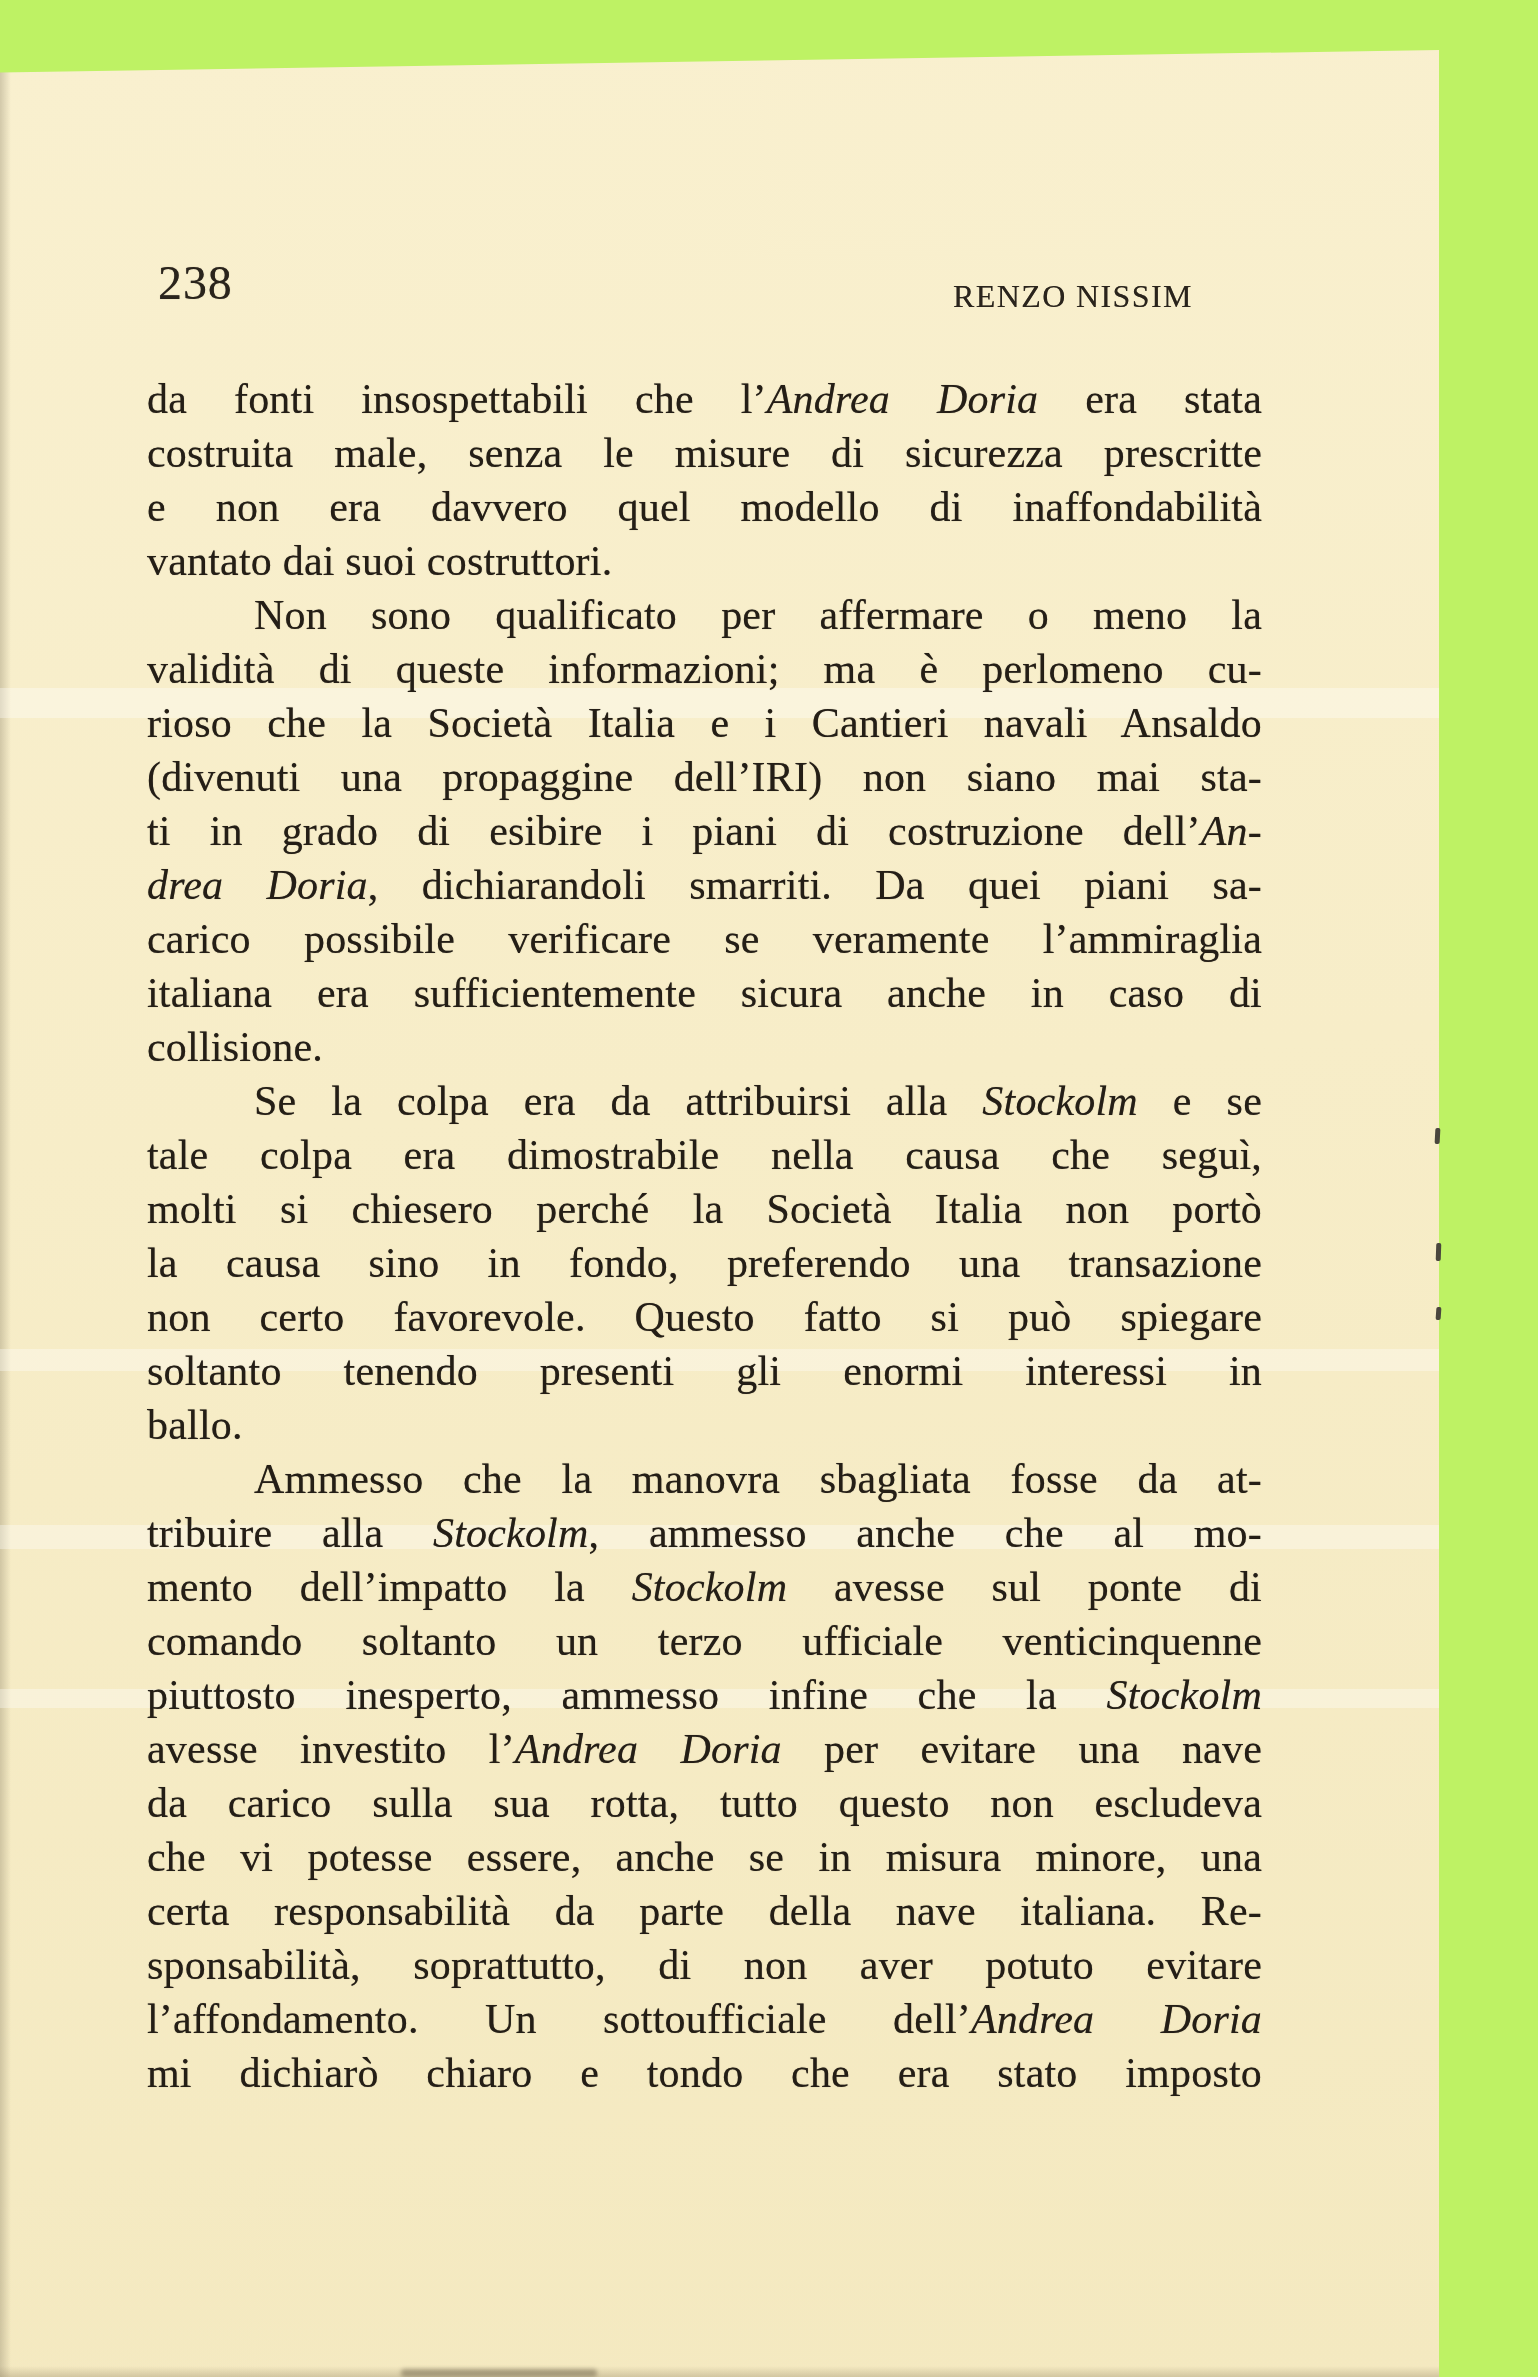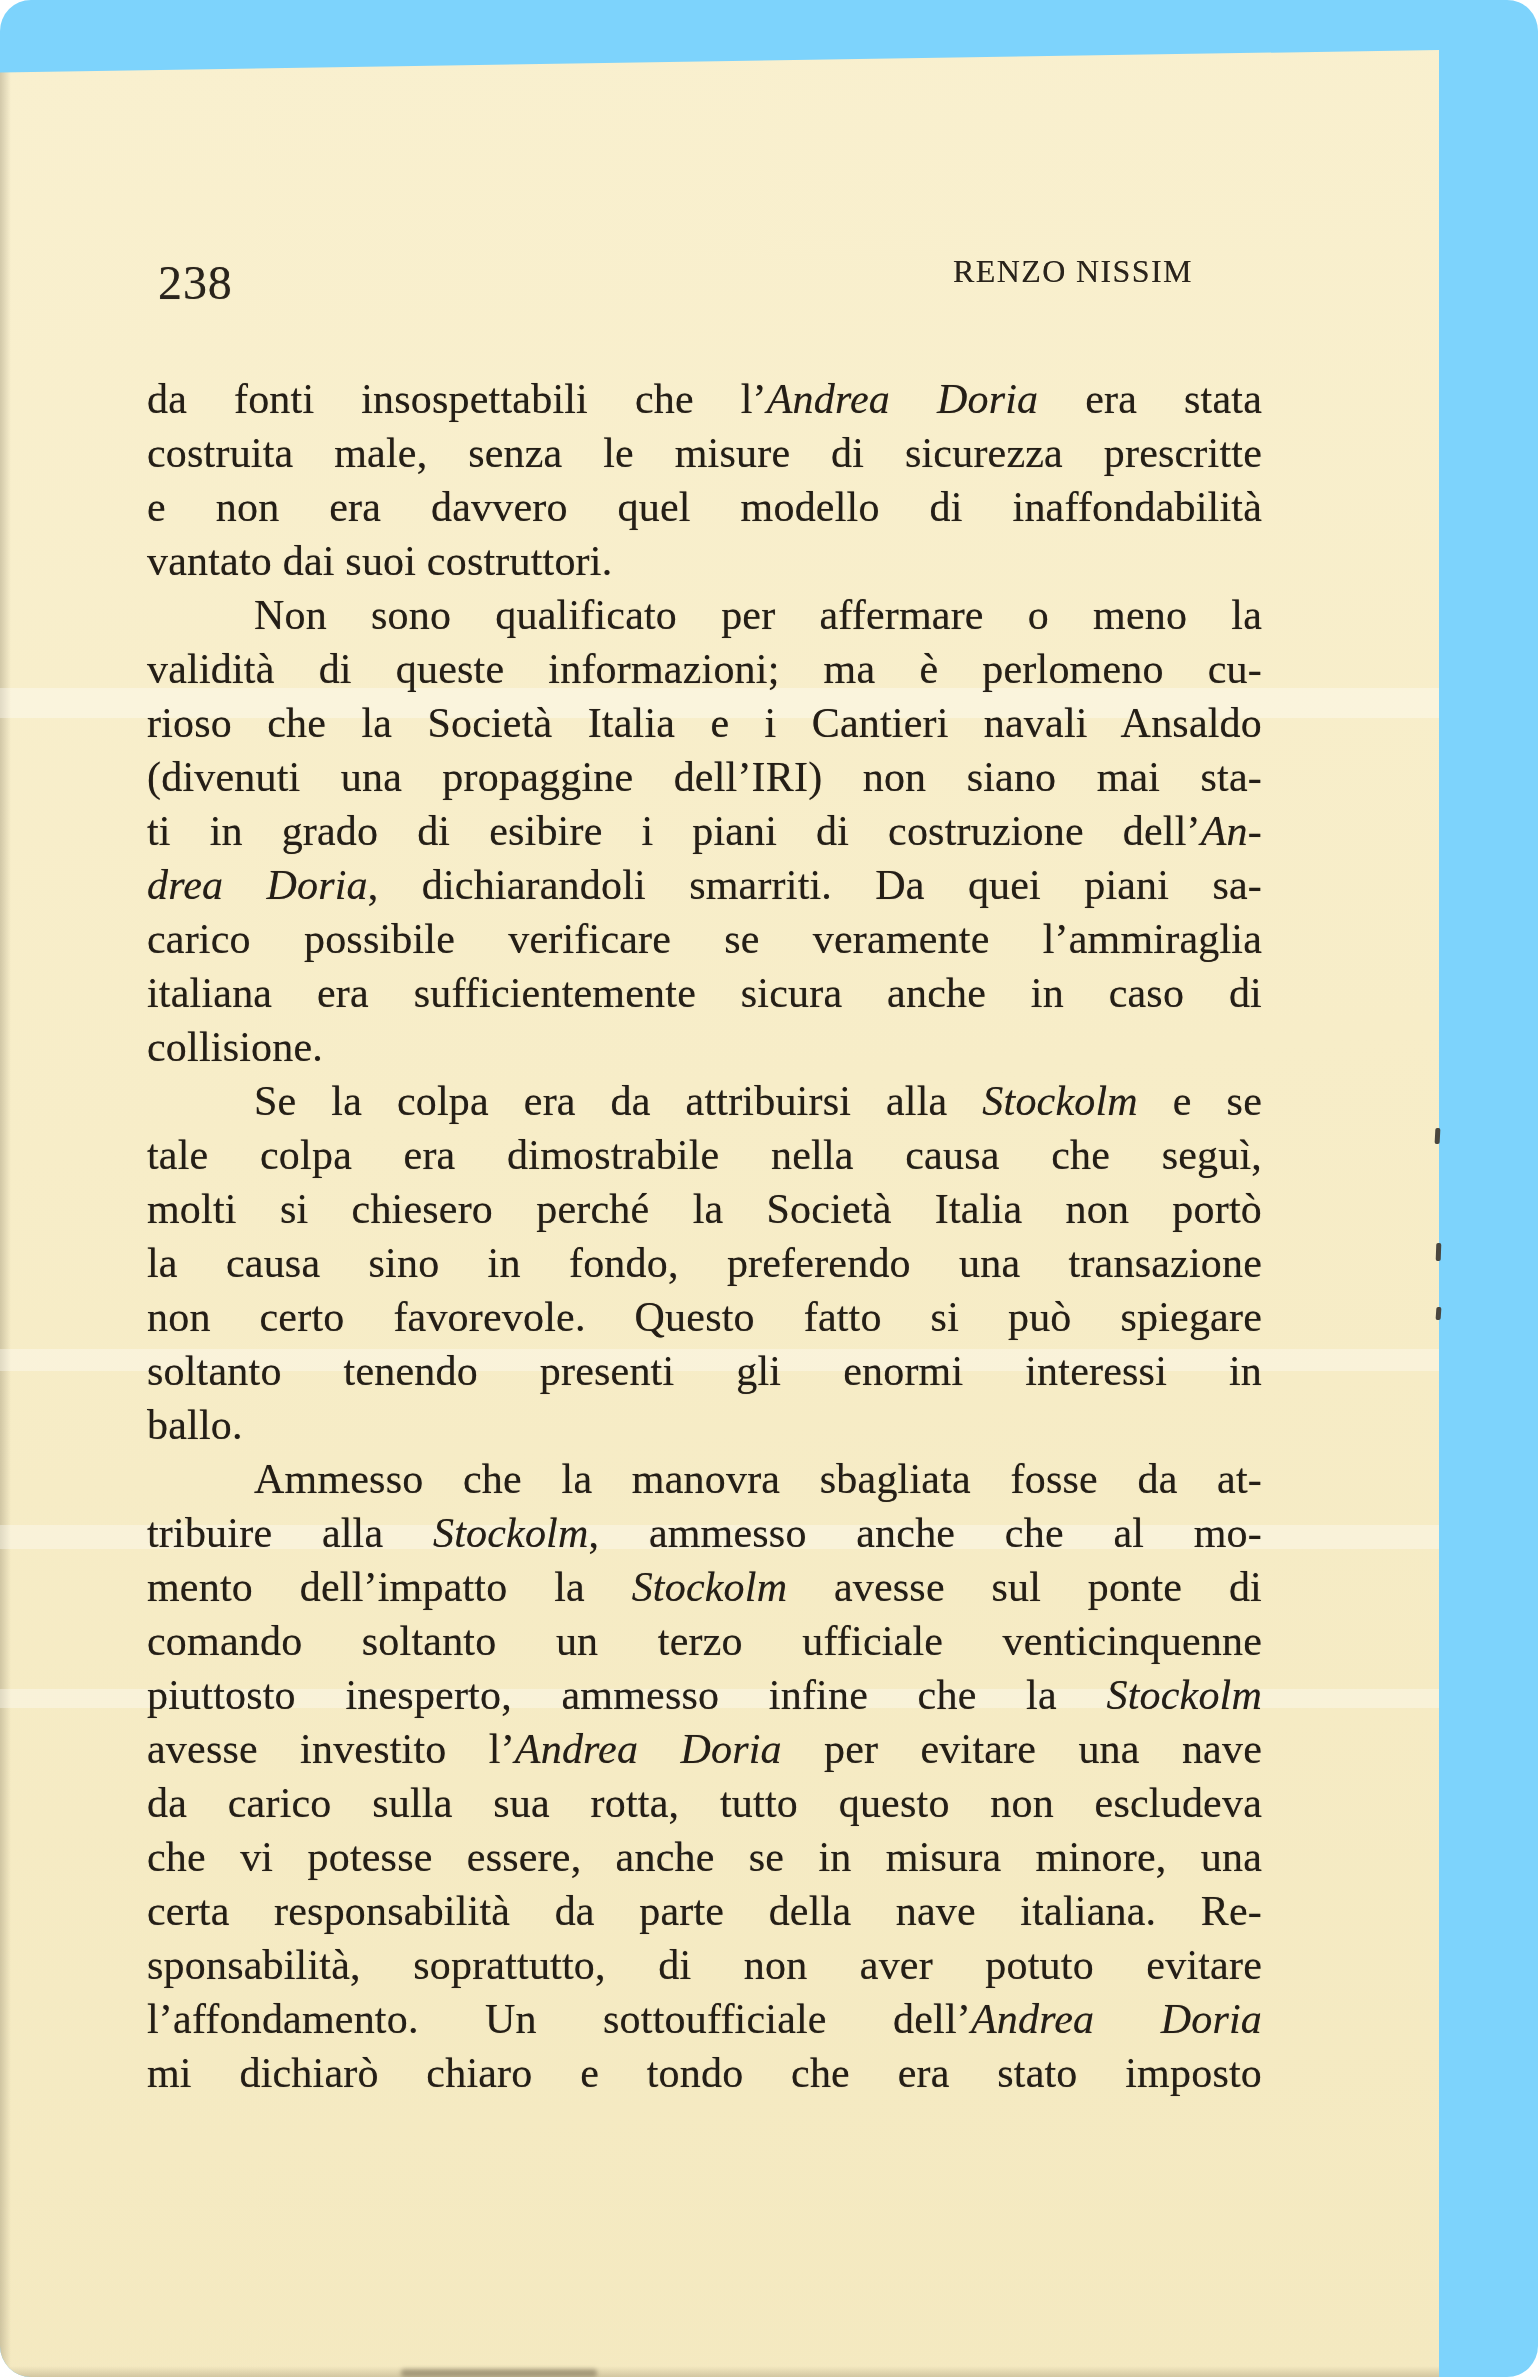--- a/index.html
+++ b/index.html
@@ -1,22 +1,21 @@
 <!DOCTYPE html>
 <html style="font-size:15px"><head>
 <meta charset="utf-8">
 <style>
   html,body{margin:0;padding:0;}
   .stage{
     position:relative;
     width:1538px;height:2377px;
-    background:#7dd3fc;
+    background:#bef264;
     overflow:hidden;
     font-family:"Liberation Serif","DejaVu Serif",serif;
-    border-radius:31px;
   }
   
   .paper{
     position:absolute;left:0;top:50px;width:1439px;height:2327px;
     clip-path:polygon(0 22.4px,100% 0,100% 100%,0 100%);
     background:linear-gradient(175deg,#f9f0cf 0%,#f7edc8 45%,#f4e9c0 100%);
     filter:drop-shadow(0 0 1.9px rgba(110,100,80,.45));
   }
   .paper::before{ 
     content:"";position:absolute;left:0;top:0;bottom:0;width:11.2px;
@@ -39,21 +38,21 @@
     position:absolute;left:401px;top:2369px;width:196px;height:7.5px;
     background:rgba(95,84,62,.45);filter:blur(1.9px);border-radius:3.7px;
   }
   .page-number{
     position:absolute;left:158px;top:259px;
     font-size:48px;line-height:1;color:#2a241c;
     letter-spacing:0.9px;
     text-shadow:0 0 0.7px rgba(40,34,25,.6);
   }
   .running-header{
-    position:absolute;left:953px;top:255px;
+    position:absolute;left:953px;top:280px;
     font-size:32px;line-height:1;color:#2a241c;
     letter-spacing:1.4px;
     text-shadow:0 0 0.6px rgba(40,34,25,.6);
   }
   .text-block{
     position:absolute;left:147px;top:372px;width:1115px;
     font-size:42px;line-height:54px;color:#241e16;
     text-shadow:0 0 0.7px rgba(36,30,22,.62);
   }
   .para{margin:0;padding:0;}

